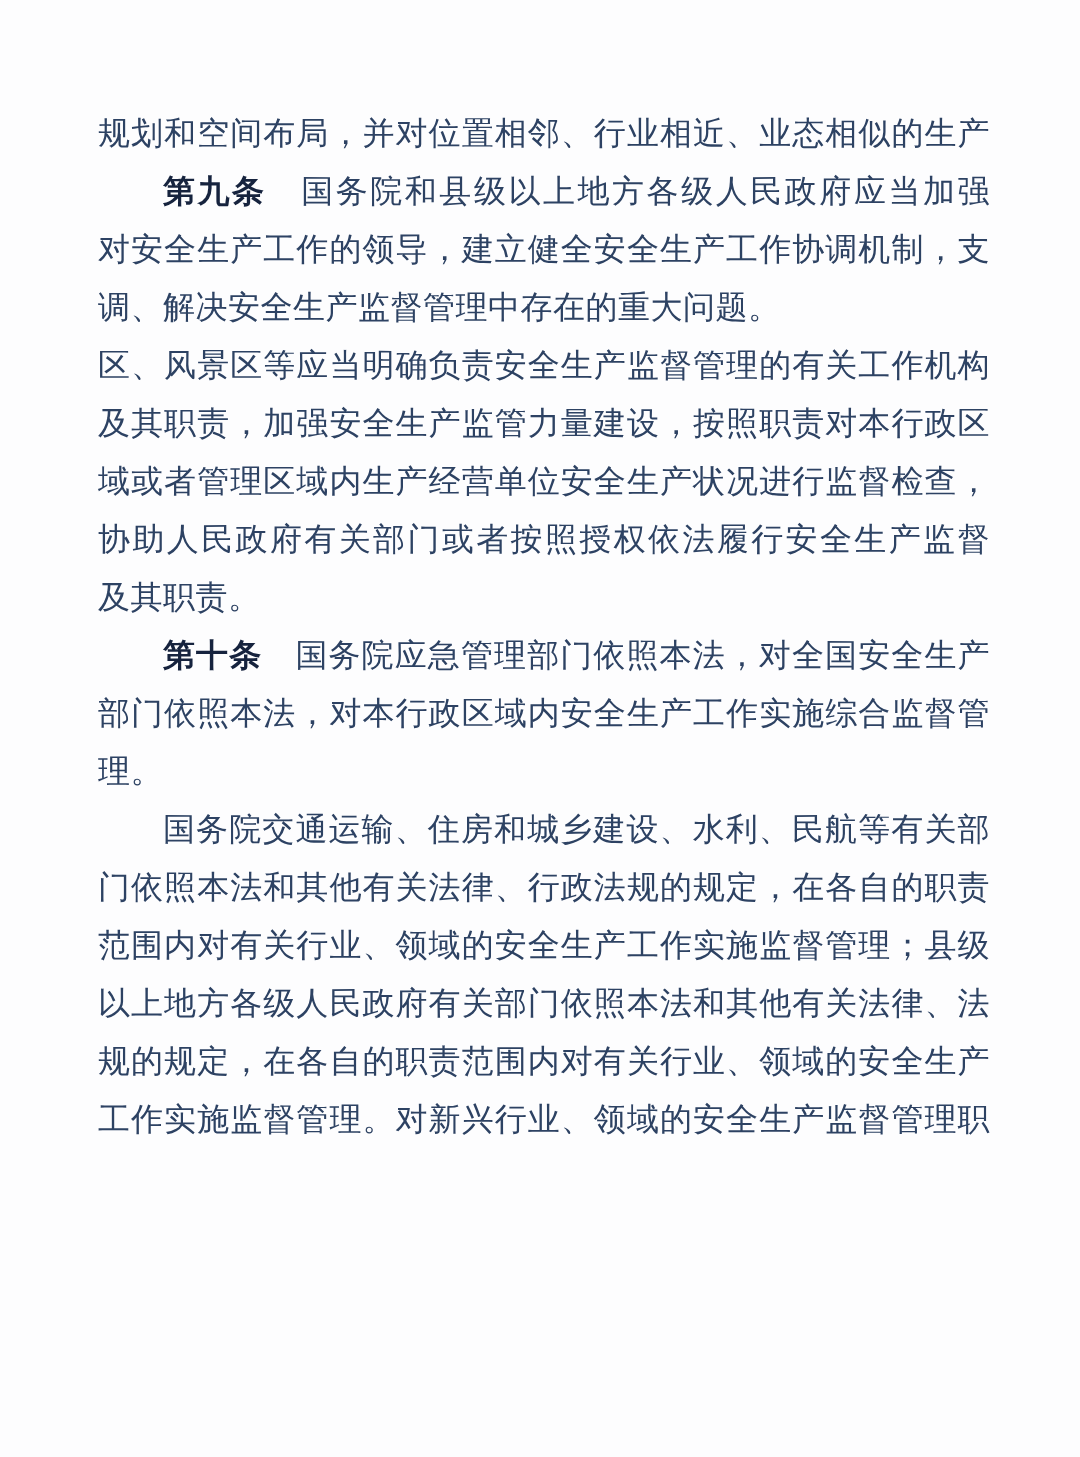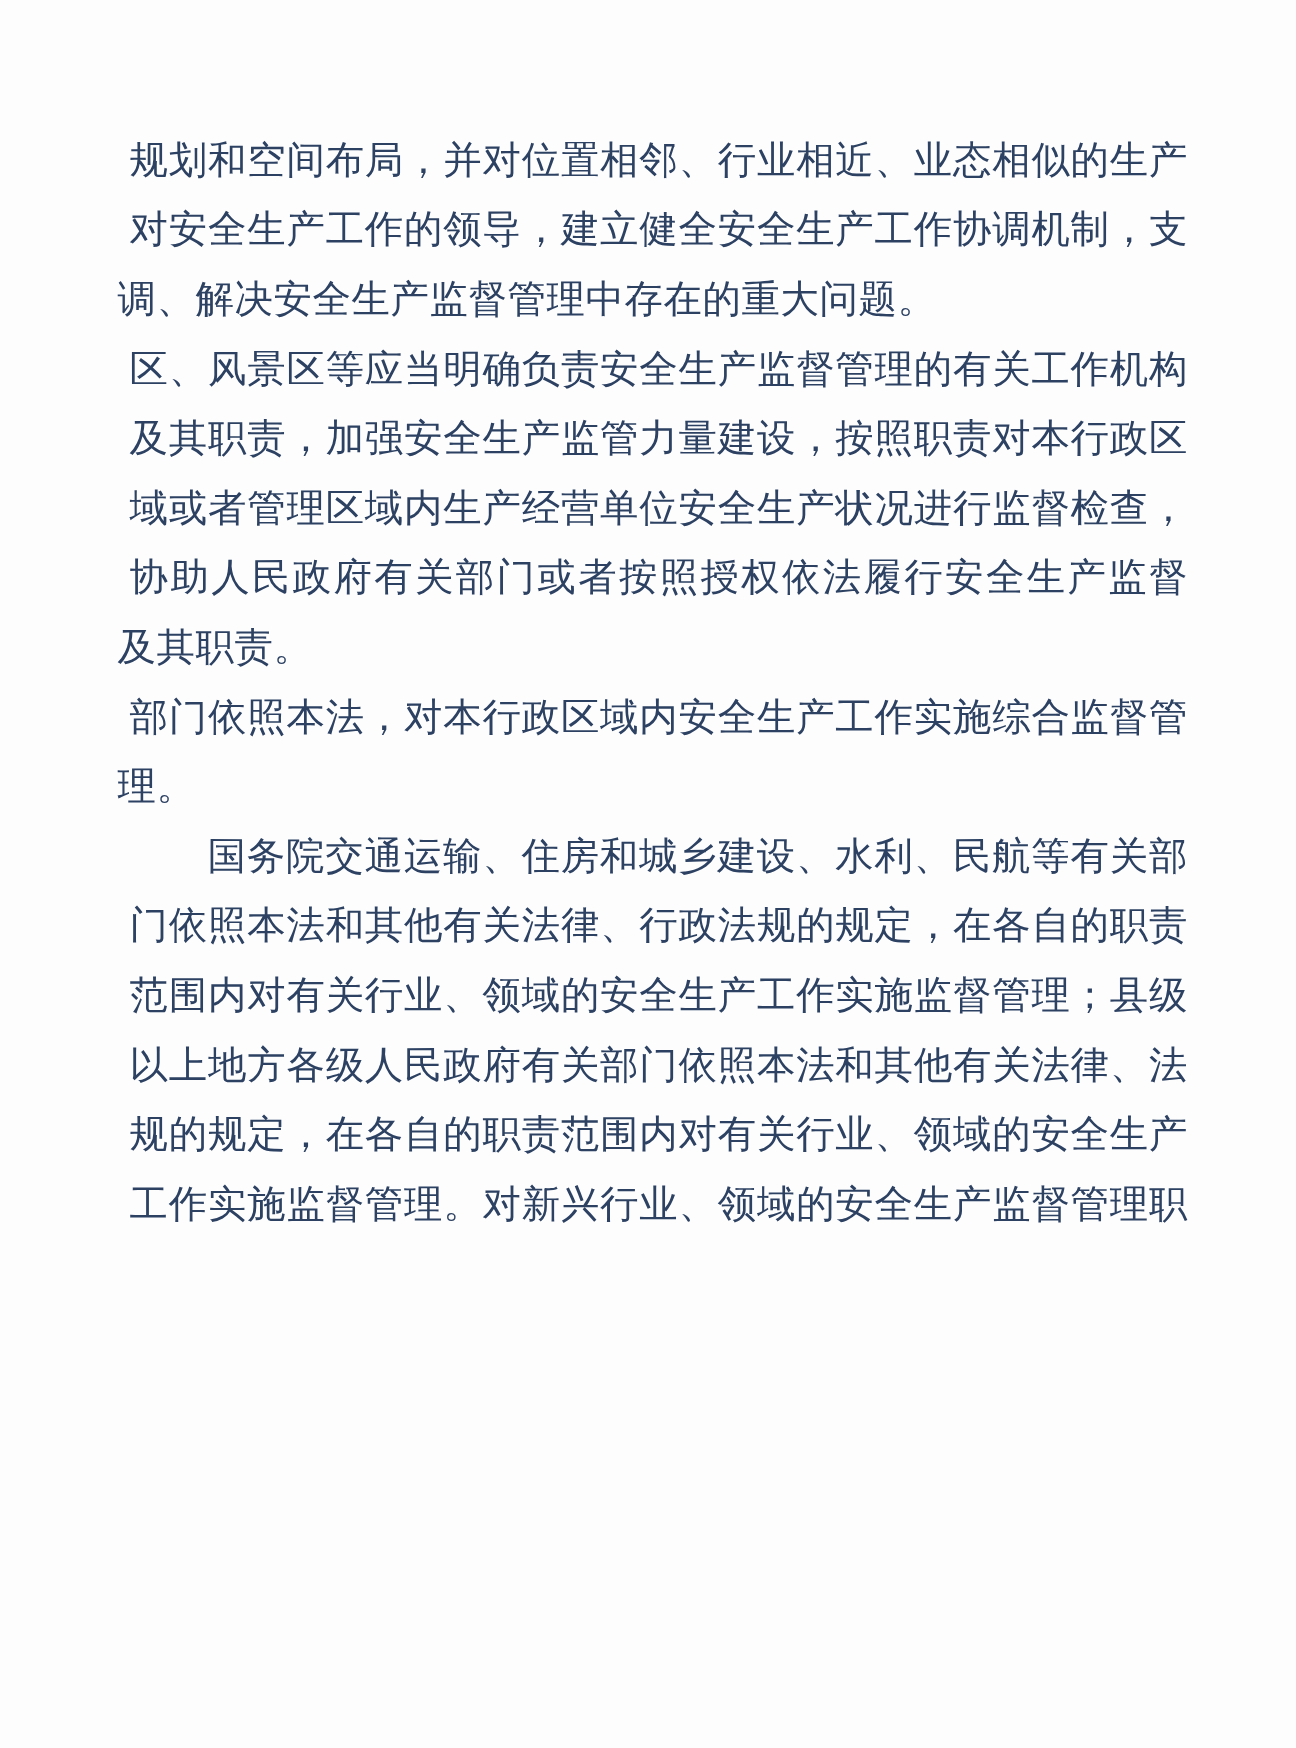--- a/index.html
+++ b/index.html
@@ -31,44 +31,45 @@
     line-height: 58px;
     font-size: 32px;
     text-align: left;
     white-space: normal;
     letter-spacing: 0.5px;
   }
   .line.justify {
     text-align: justify;
     text-align-last: justify;
     text-justify: inter-character;
-    margin-left: 10px;
   }
   .line.indent {
     padding-left: 65px;
   }
   .bold {
     font-family: "Liberation Sans", "DejaVu Sans", sans-serif;
     font-weight: 700;
     color: #16233e;
   }
 </style>
 </head>
 <body>
 
 <div class="page" style="background: rgb(253, 253, 254);">
   <div class="article-body" style="color: rgb(45, 66, 99);">
       <div class="line justify"><span>规划和空间布局，并对位置相邻、行业相近、业态相似的生产</span></div>
+      <div class="line justify indent"><span class="bold" style="color: rgb(22, 35, 62);">第九条</span><span>　国务院和县级以上地方各级人民政府应当加强</span></div>
       <div class="line justify"><span>对安全生产工作的领导，建立健全安全生产工作协调机制，支</span></div>
       <div class="line"><span>调、解决安全生产监督管理中存在的重大问题。</span></div>
       <div class="line justify"><span>区、风景区等应当明确负责安全生产监督管理的有关工作机构</span></div>
       <div class="line justify"><span>及其职责，加强安全生产监管力量建设，按照职责对本行政区</span></div>
       <div class="line justify"><span>域或者管理区域内生产经营单位安全生产状况进行监督检查，</span></div>
       <div class="line justify"><span>协助人民政府有关部门或者按照授权依法履行安全生产监督</span></div>
       <div class="line"><span>及其职责。</span></div>
+      <div class="line justify indent"><span class="bold" style="color: rgb(22, 35, 62);">第十条</span><span>　国务院应急管理部门依照本法，对全国安全生产</span></div>
       <div class="line justify"><span>部门依照本法，对本行政区域内安全生产工作实施综合监督管</span></div>
       <div class="line"><span>理。</span></div>
       <div class="line justify indent"><span>国务院交通运输、住房和城乡建设、水利、民航等有关部</span></div>
       <div class="line justify"><span>门依照本法和其他有关法律、行政法规的规定，在各自的职责</span></div>
       <div class="line justify"><span>范围内对有关行业、领域的安全生产工作实施监督管理；县级</span></div>
       <div class="line justify"><span>以上地方各级人民政府有关部门依照本法和其他有关法律、法</span></div>
       <div class="line justify"><span>规的规定，在各自的职责范围内对有关行业、领域的安全生产</span></div>
       <div class="line justify"><span>工作实施监督管理。对新兴行业、领域的安全生产监督管理职</span></div>
     </div>
 </div>

